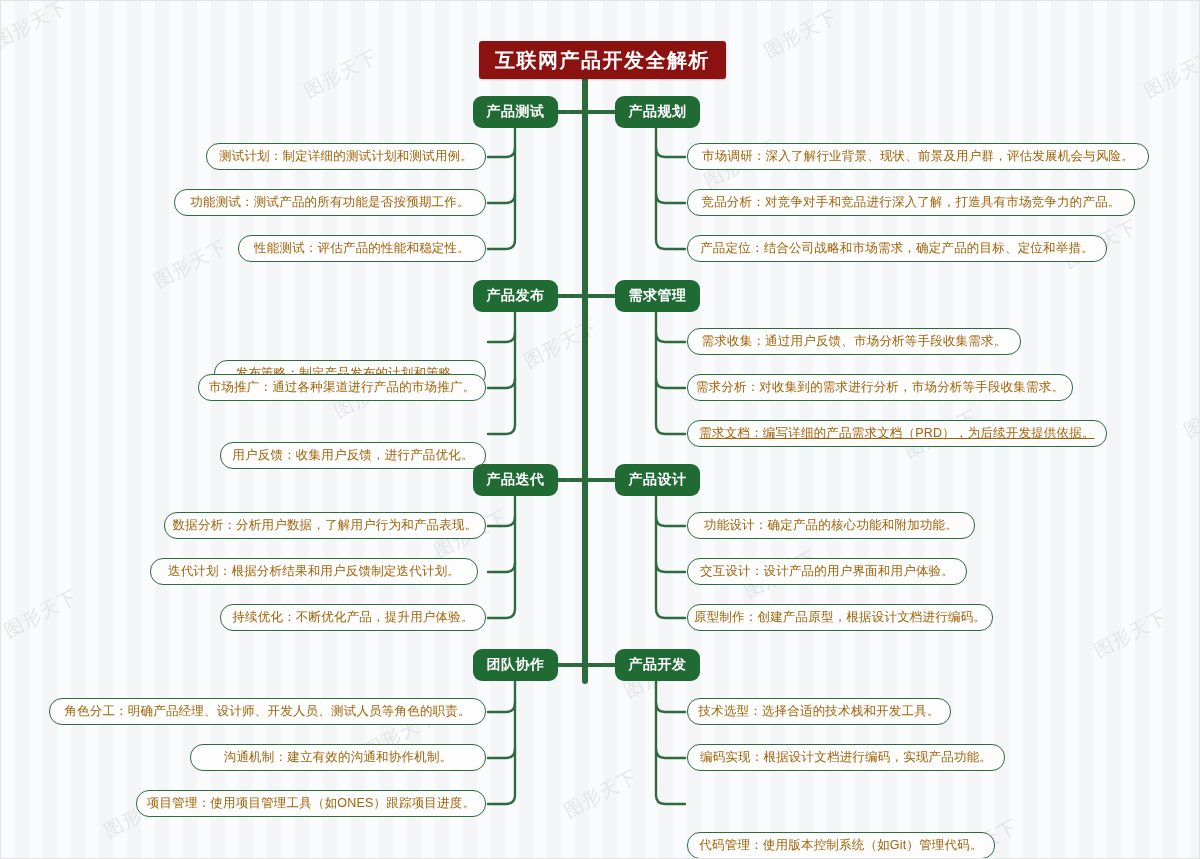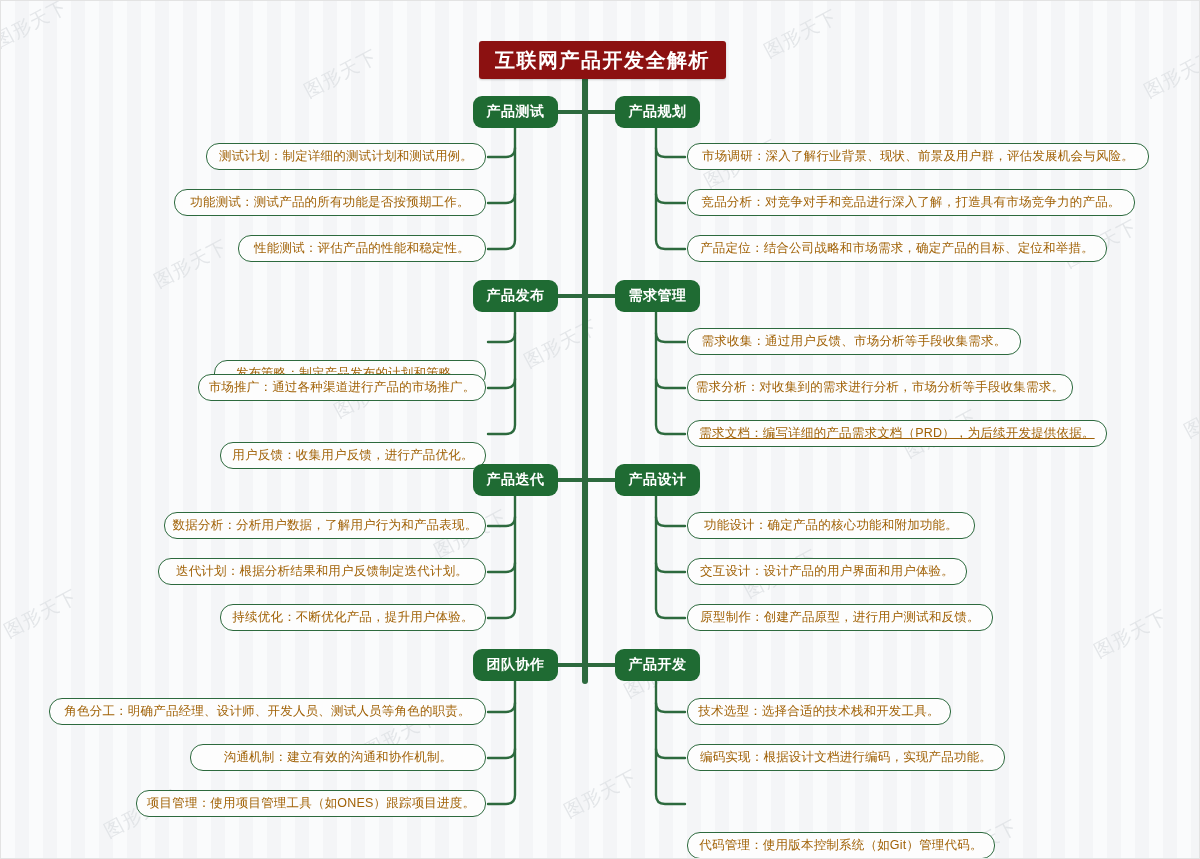--- a/index.html
+++ b/index.html
@@ -195,37 +195,37 @@
       </div>
       <div class="node leaf right" style="top: 419px; width: 420px; left: 686px; text-decoration: underline;">
         <span>需求文档：编写详细的产品需求文档（PRD），为后续开发提供依据。</span>
       </div>
       <div class="node branch" style="left: 472px; top: 463px; min-width: 85px;">
         <span>产品迭代</span>
       </div>
       <div class="node leaf left" style="top: 511px; width: 322px; left: 163px;">
         <span>数据分析：分析用户数据，了解用户行为和产品表现。</span>
       </div>
-      <div class="node leaf left" style="top: 557px; width: 328px; left: 157px;">
+      <div class="node leaf left" style="top: 557px; width: 328px; left: 149px;">
         <span>迭代计划：根据分析结果和用户反馈制定迭代计划。</span>
       </div>
       <div class="node leaf left" style="top: 603px; width: 266px; left: 219px;">
         <span>持续优化：不断优化产品，提升用户体验。</span>
       </div>
       <div class="node branch" style="left: 614px; top: 463px; min-width: 85px;">
         <span>产品设计</span>
       </div>
       <div class="node leaf right" style="top: 511px; width: 288px; left: 686px;">
         <span>功能设计：确定产品的核心功能和附加功能。</span>
       </div>
       <div class="node leaf right" style="top: 557px; width: 280px; left: 686px;">
         <span>交互设计：设计产品的用户界面和用户体验。</span>
       </div>
       <div class="node leaf right" style="top: 603px; width: 306px; left: 686px;">
-        <span>原型制作：创建产品原型，进行用户测试和反馈。</span>
+        <span>原型制作：创建产品原型，根据设计文档进行编码。</span>
       </div>
       <div class="node branch" style="left: 472px; top: 648px; min-width: 85px;">
         <span>团队协作</span>
       </div>
       <div class="node leaf left" style="top: 697px; width: 437px; left: 48px;">
         <span>角色分工：明确产品经理、设计师、开发人员、测试人员等角色的职责。</span>
       </div>
       <div class="node leaf left" style="top: 743px; width: 296px; left: 189px; text-align: center;">
         <span>沟通机制：建立有效的沟通和协作机制。</span>
       </div>

